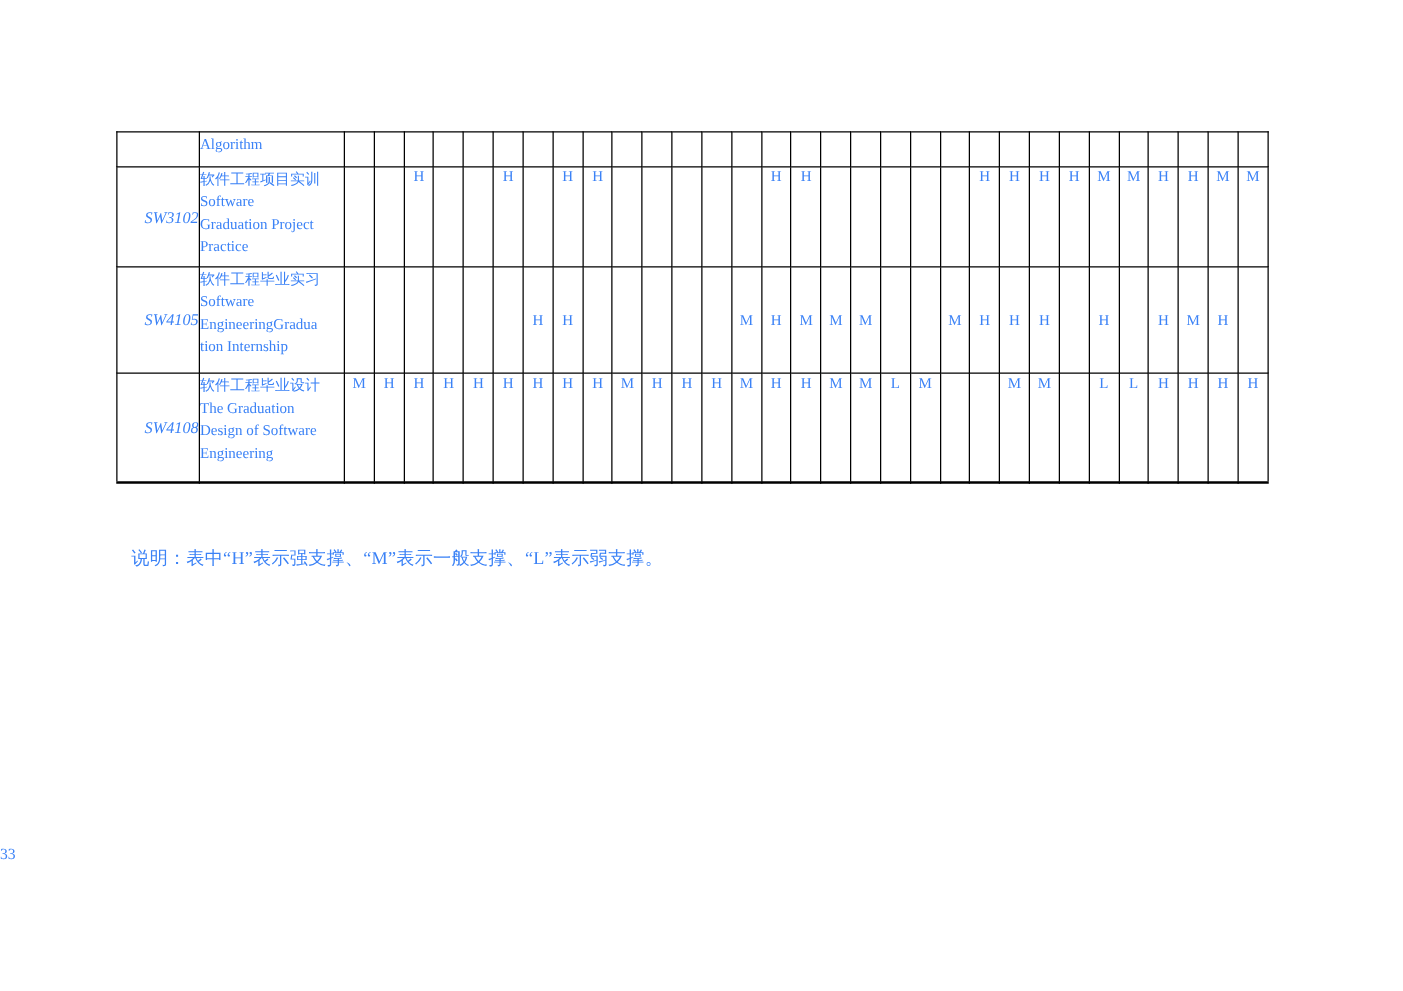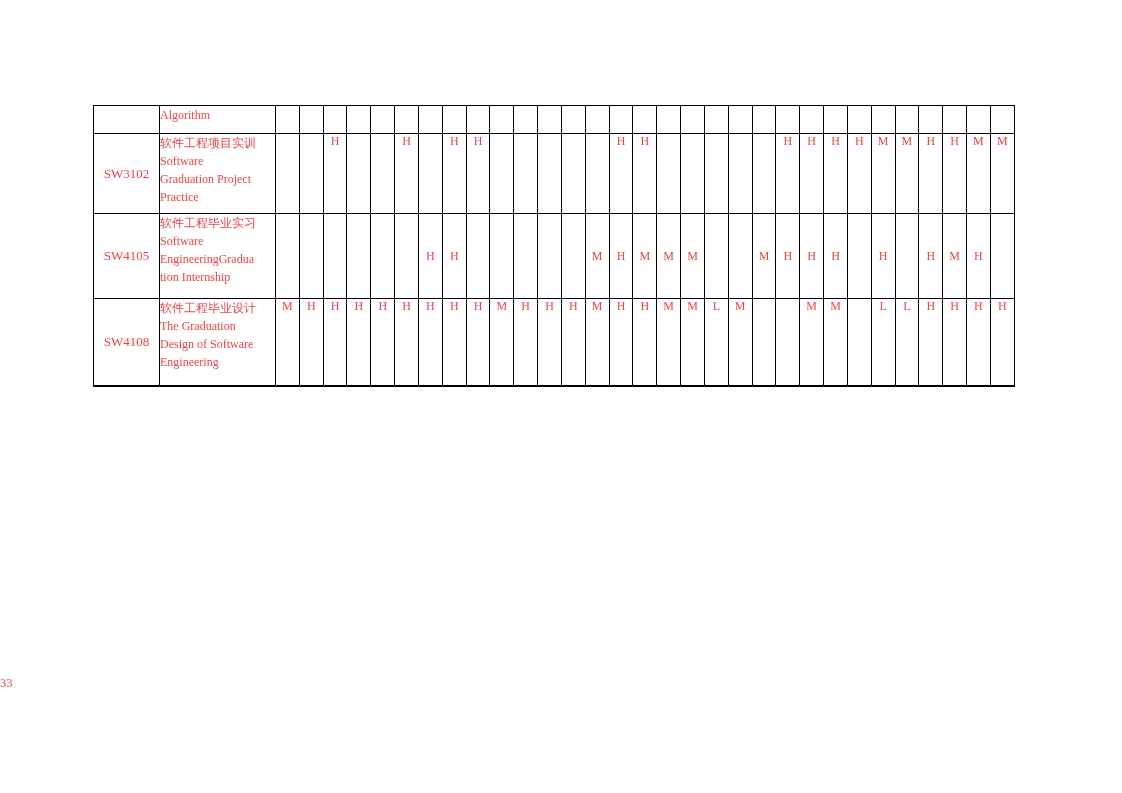--- a/index.html
+++ b/index.html
@@ -1,41 +1,42 @@
 <!DOCTYPE html>
 <html><head>
 <meta charset="utf-8">
 <style>
   html,body{margin:0;padding:0;background:#ffffff;}
   .page{
     position:relative;
     width:1122px;height:694px;
     background:#ffffff;
     font-family:"Liberation Serif","DejaVu Serif",serif;
-    color:#ef4444;
+    color:#3b82f6;
     overflow:hidden;
   }
   table.matrix{
     position:absolute;left:93px;top:105px;
     width:922px;
     border-collapse:collapse;
     table-layout:fixed;
   }
   table.matrix td{
     border:1px solid #000;
     padding:0;
     overflow:hidden;
   }
   table.matrix{border-bottom:2px solid #000;}
   .code-cell{
     width:65px;
-    text-align:center;
+    text-align:right;
     vertical-align:middle;
     padding-left:8px;
     font-size:13px;
+    font-style:italic;
   }
   .name-cell{
     width:115px;
     text-align:left;
     vertical-align:top;
     padding:3px 2px 0 5px;
     font-size:12px;
     line-height:18px;
     white-space:pre-line;
   }
@@ -217,16 +218,17 @@
           <td class="val-cell">L</td>
           <td class="val-cell">L</td>
           <td class="val-cell">H</td>
           <td class="val-cell">H</td>
           <td class="val-cell">H</td>
           <td class="val-cell">H</td>
         </tr>
       </tbody>
   </table>
 
+  <div class="note">说明：表中“H”表示强支撑、“M”表示一般支撑、“L”表示弱支撑。</div>
 
   <div class="page-number">33</div>
 
 </div>
 
 </body></html>

